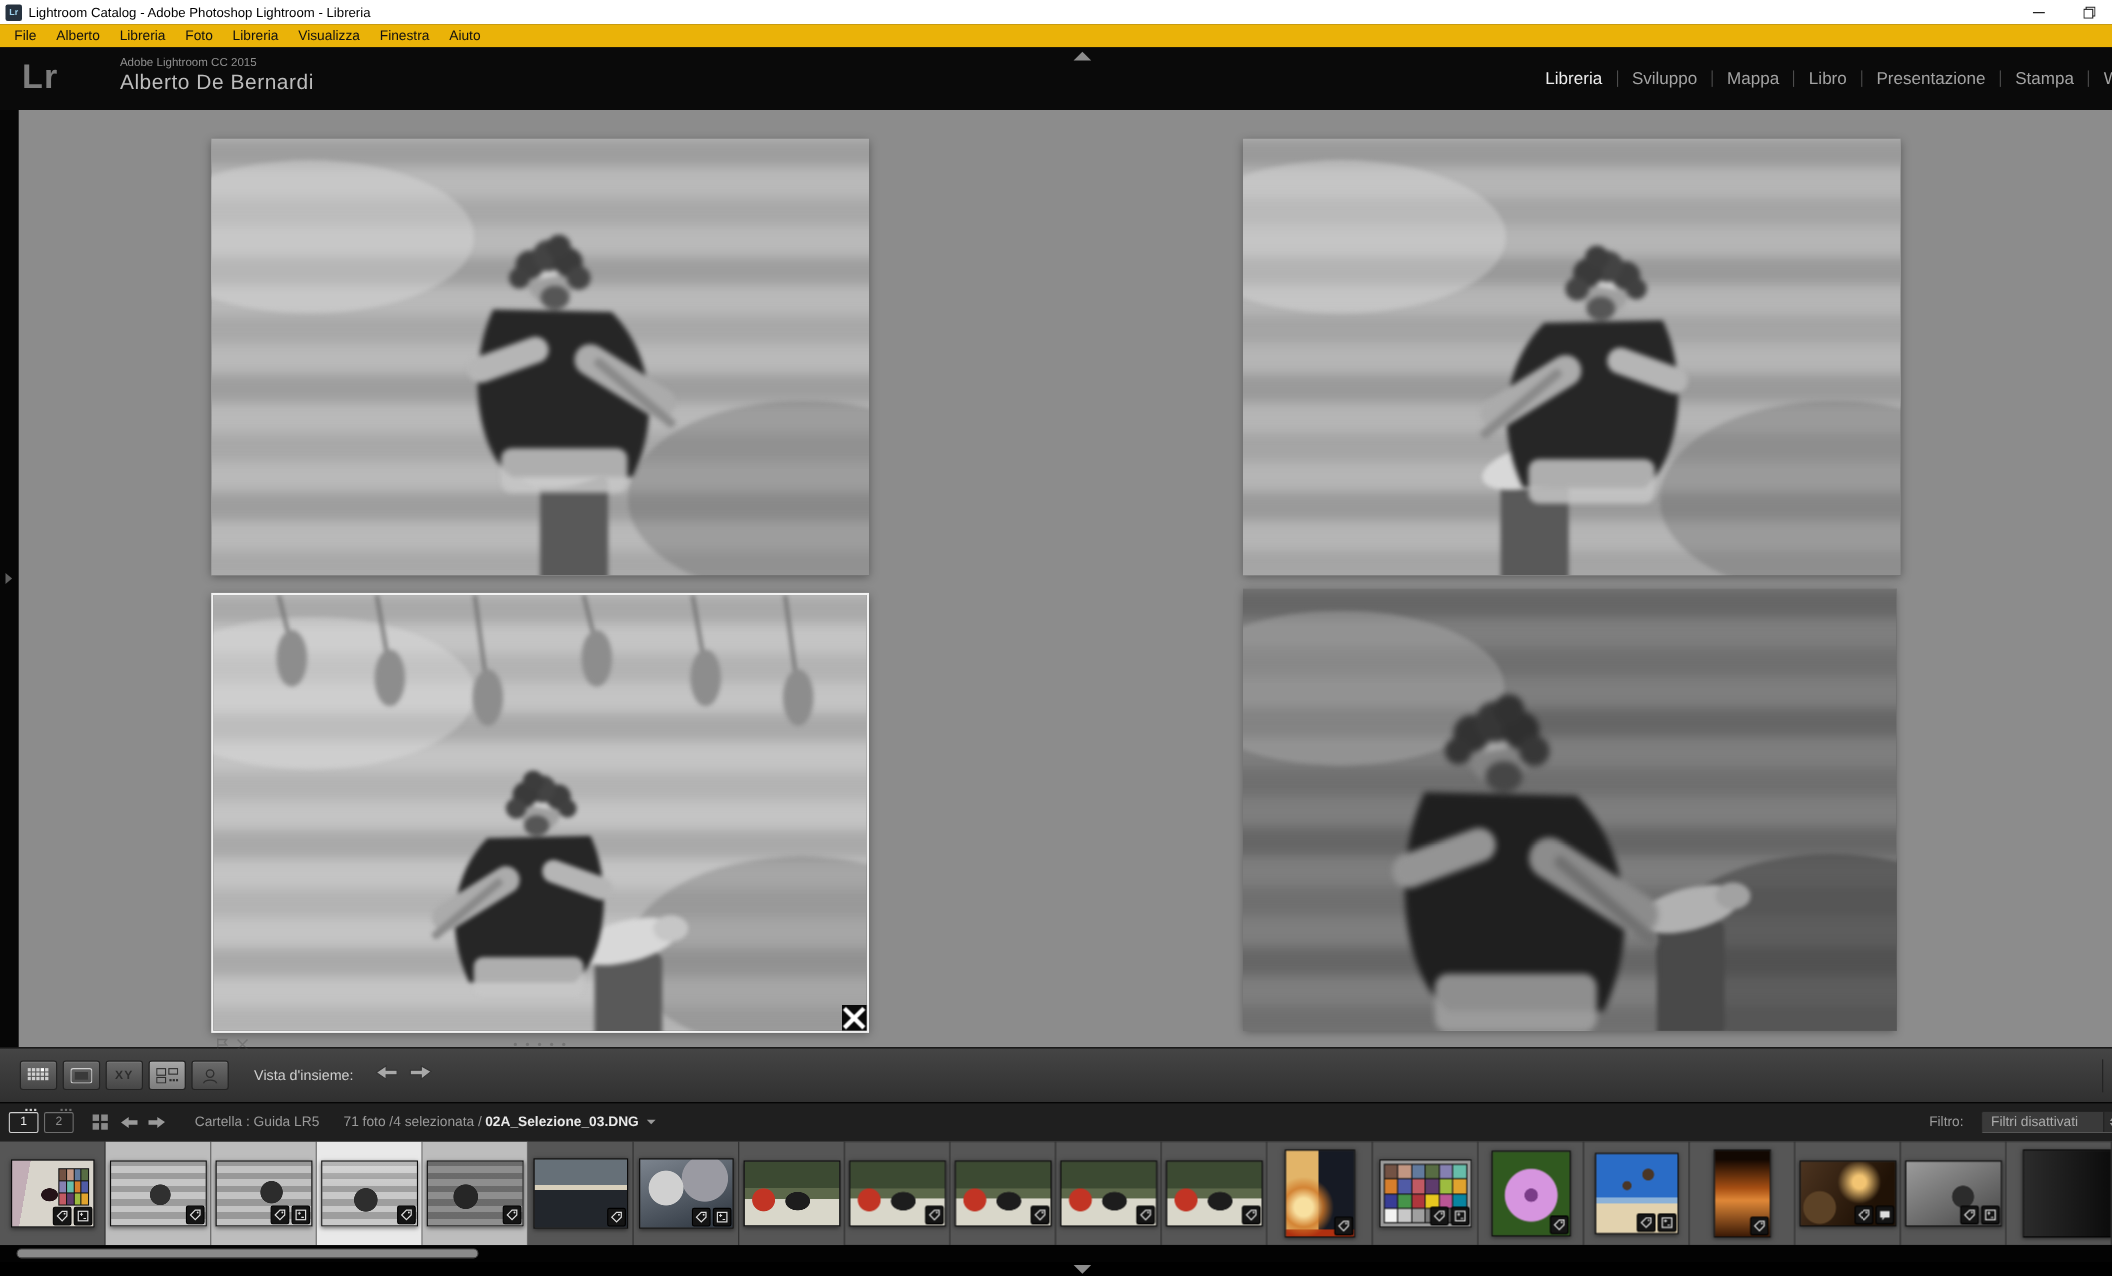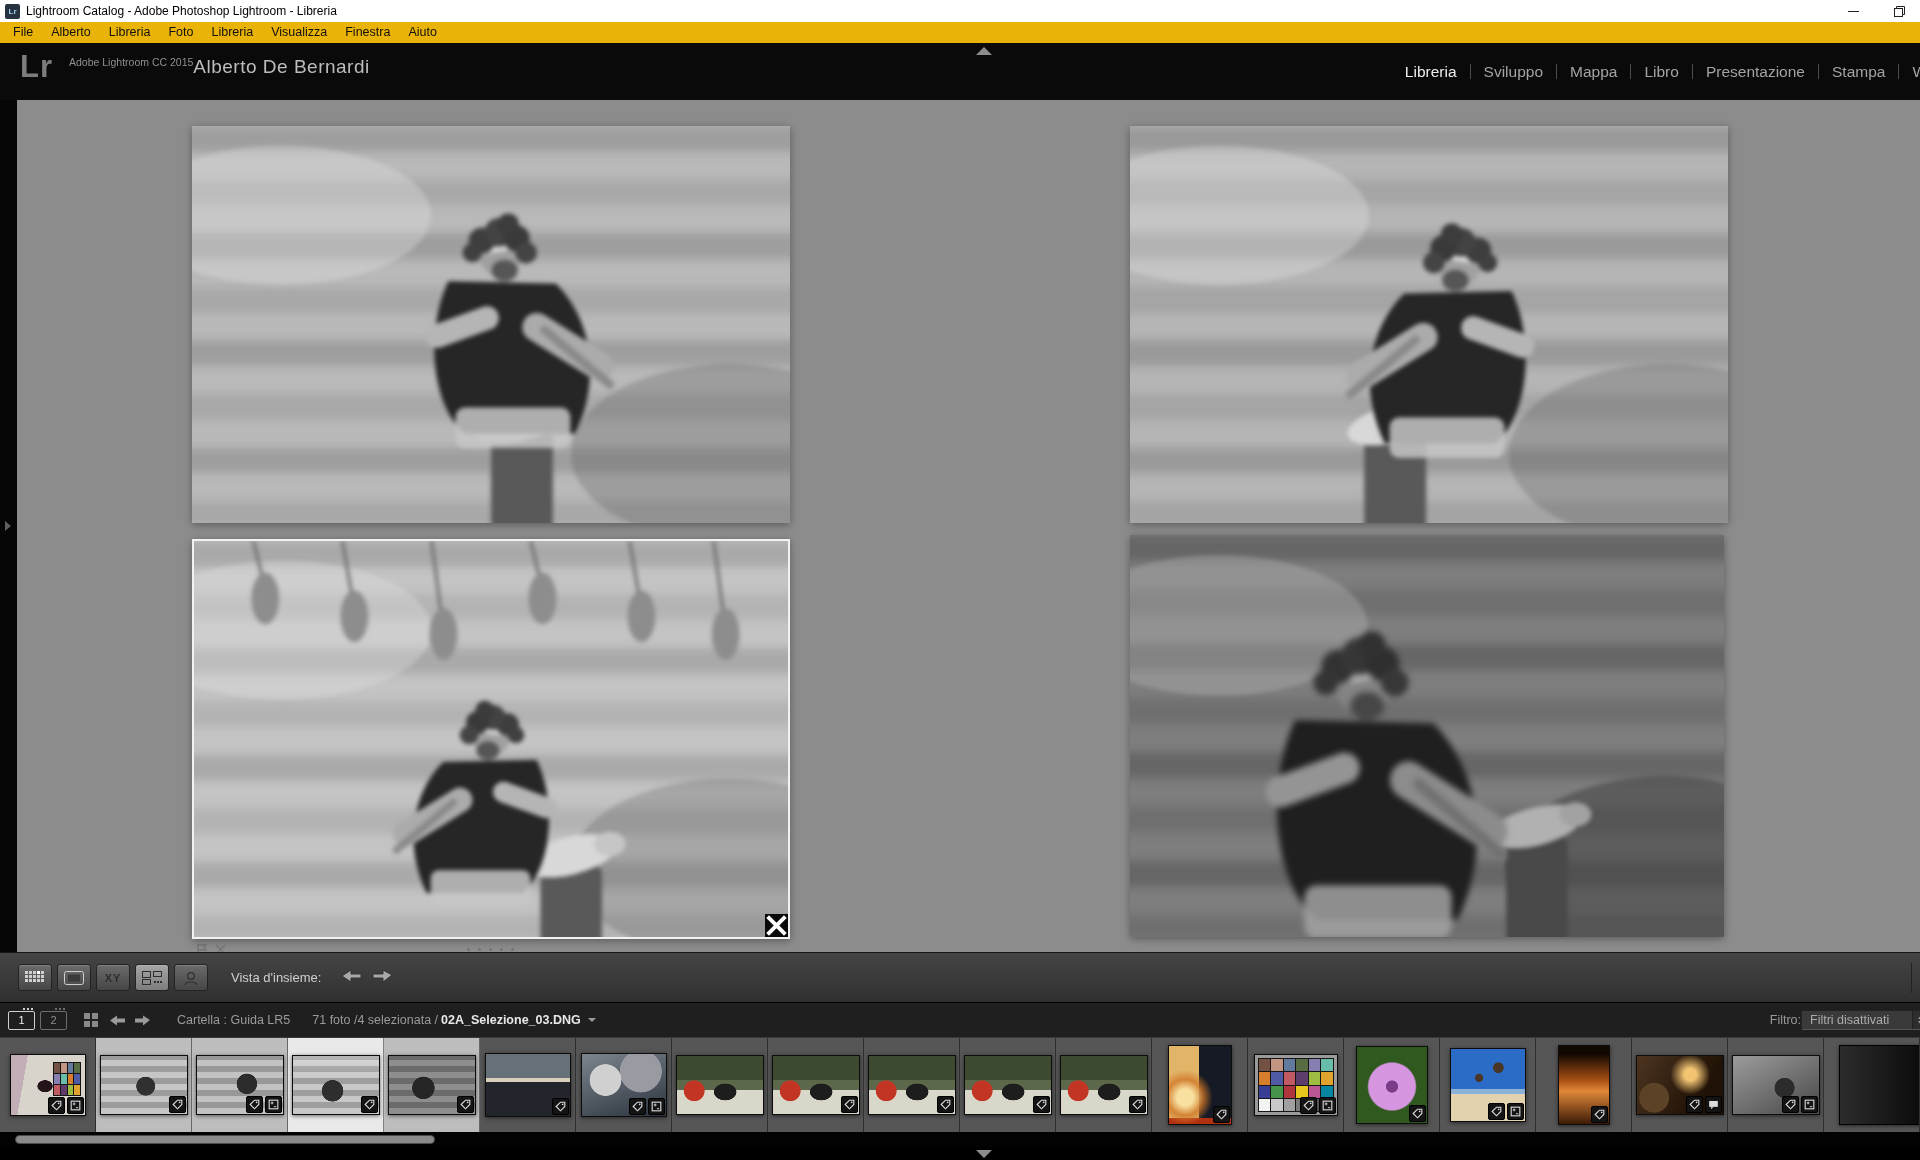--- a/index.html
+++ b/index.html
@@ -21,21 +21,21 @@
   .menubar{position:absolute;left:0;top:22px;width:100%;height:21px;background:#eab308;
     display:flex;align-items:center;font-size:12.5px;color:#111;padding-left:4px;box-sizing:border-box;}
   .menu-item{padding:0 9px;line-height:21px;}
 
   
   .header{position:absolute;left:0;top:43px;width:100%;height:57px;background:var(--panel-bg,#0a0a0a);}
   .reveal-top{position:absolute;left:50%;top:4px;margin-left:-8px;width:0;height:0;
     border-left:8px solid transparent;border-right:8px solid transparent;border-bottom:8px solid #8d8d8d;}
   .identity{position:absolute;left:20px;top:8px;display:flex;align-items:center;}
   .lrlogo{font-size:31px;font-weight:bold;color:#7d7d7d;letter-spacing:1px;margin-right:16px;line-height:1;}
-  .idlines{display:flex;flex-direction:row;}
+  .idlines{display:flex;flex-direction:column;margin-left:40px;}
   .idsmall{font-size:10.5px;color:#8f8f8f;margin-bottom:2px;}
   .idbig{font-size:19px;color:#bdbdbd;letter-spacing:.5px;}
   .modules{position:absolute;right:24px;top:0;height:100%;display:flex;align-items:center;font-size:15.5px;}
   .module-wrap{display:flex;align-items:center;}
   .module-tab{color:#a3a3a3;cursor:default;}
   .module-tab.active{color:#ededed;}
   .mod-sep{width:1px;height:15px;background:#4d4d4d;margin:0 13px;}
 
   
   .workspace{position:absolute;left:0;top:100px;width:100%;height:852px;background:var(--workspace-bg,#8c8c8c);}
@@ -81,21 +81,21 @@
     box-shadow:-4px 0 #6d6d6d,-8px 0 #6d6d6d;}
   .monbtn.primary{border-color:#cfcfcf;color:#ededed;}
   .monbtn.primary i{background:#cfcfcf;box-shadow:-4px 0 #cfcfcf,-8px 0 #cfcfcf;}
   .gridicon{margin:0 10px 0 12px;display:flex;}
   .navarrow{margin-right:8px;display:flex;}
   .crumb{margin-left:18px;white-space:nowrap;}
   .crumb2{margin-left:22px;white-space:nowrap;display:flex;align-items:center;}
   .crumb2 b{color:#e8e8e8;font-weight:bold;margin-left:3px;}
   .tri-down.small{border-left-width:4px;border-right-width:4px;border-top-width:4px;margin-left:7px;border-top-color:#9a9a9a;}
   .spacer{flex:1;}
-  .filterlabel{margin-right:0;}
+  .filterlabel{margin-right:16px;}
   .filterdd{width:128px;height:20px;background:#3a3a3a;border:1px solid #222;border-bottom-color:#555;
     border-radius:2px;display:flex;align-items:center;padding-left:8px;box-sizing:border-box;color:#ababab;}
   .filterdd .spin{margin-left:auto;width:15px;height:100%;background:#2e2e2e;border-left:1px solid #222;
     display:flex;flex-direction:column;align-items:center;justify-content:center;gap:2px;}
   .tri-up.tiny{width:0;height:0;border-left:3.5px solid transparent;border-right:3.5px solid transparent;border-bottom:4px solid #9a9a9a;}
   .tri-down.tiny{border-left-width:3.5px;border-right-width:3.5px;border-top-width:4px;border-top-color:#9a9a9a;}
   .lockbtn{width:14px;height:18px;margin-left:9px;border-radius:2px;border:1px solid #777;
     background:linear-gradient(#6a6a6a,#454545);}
 
   

